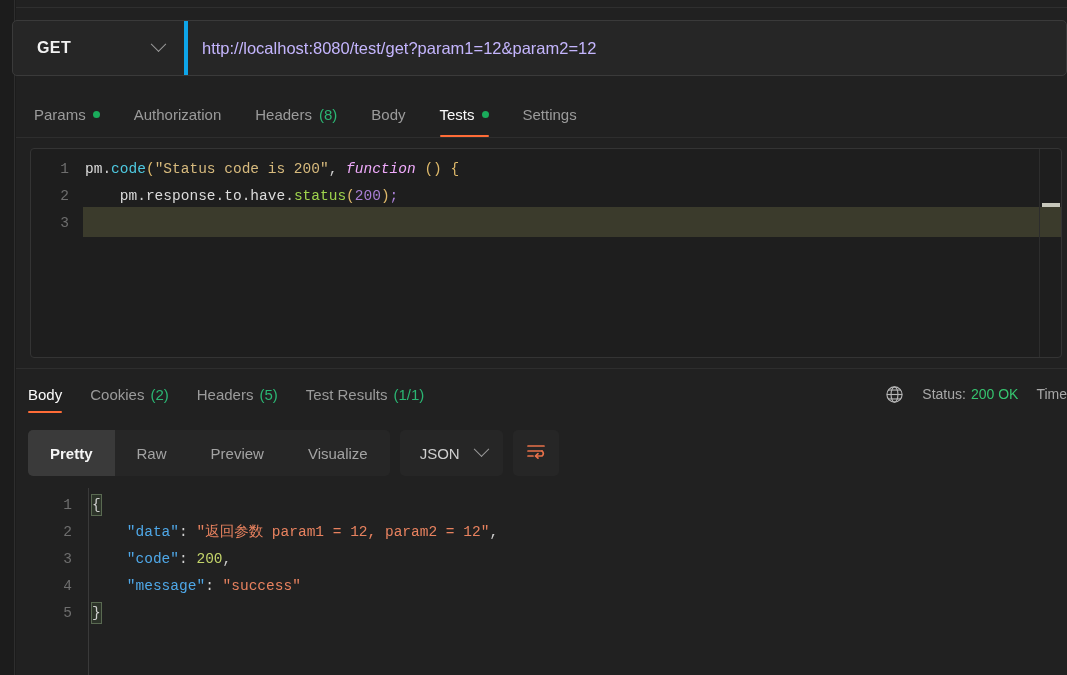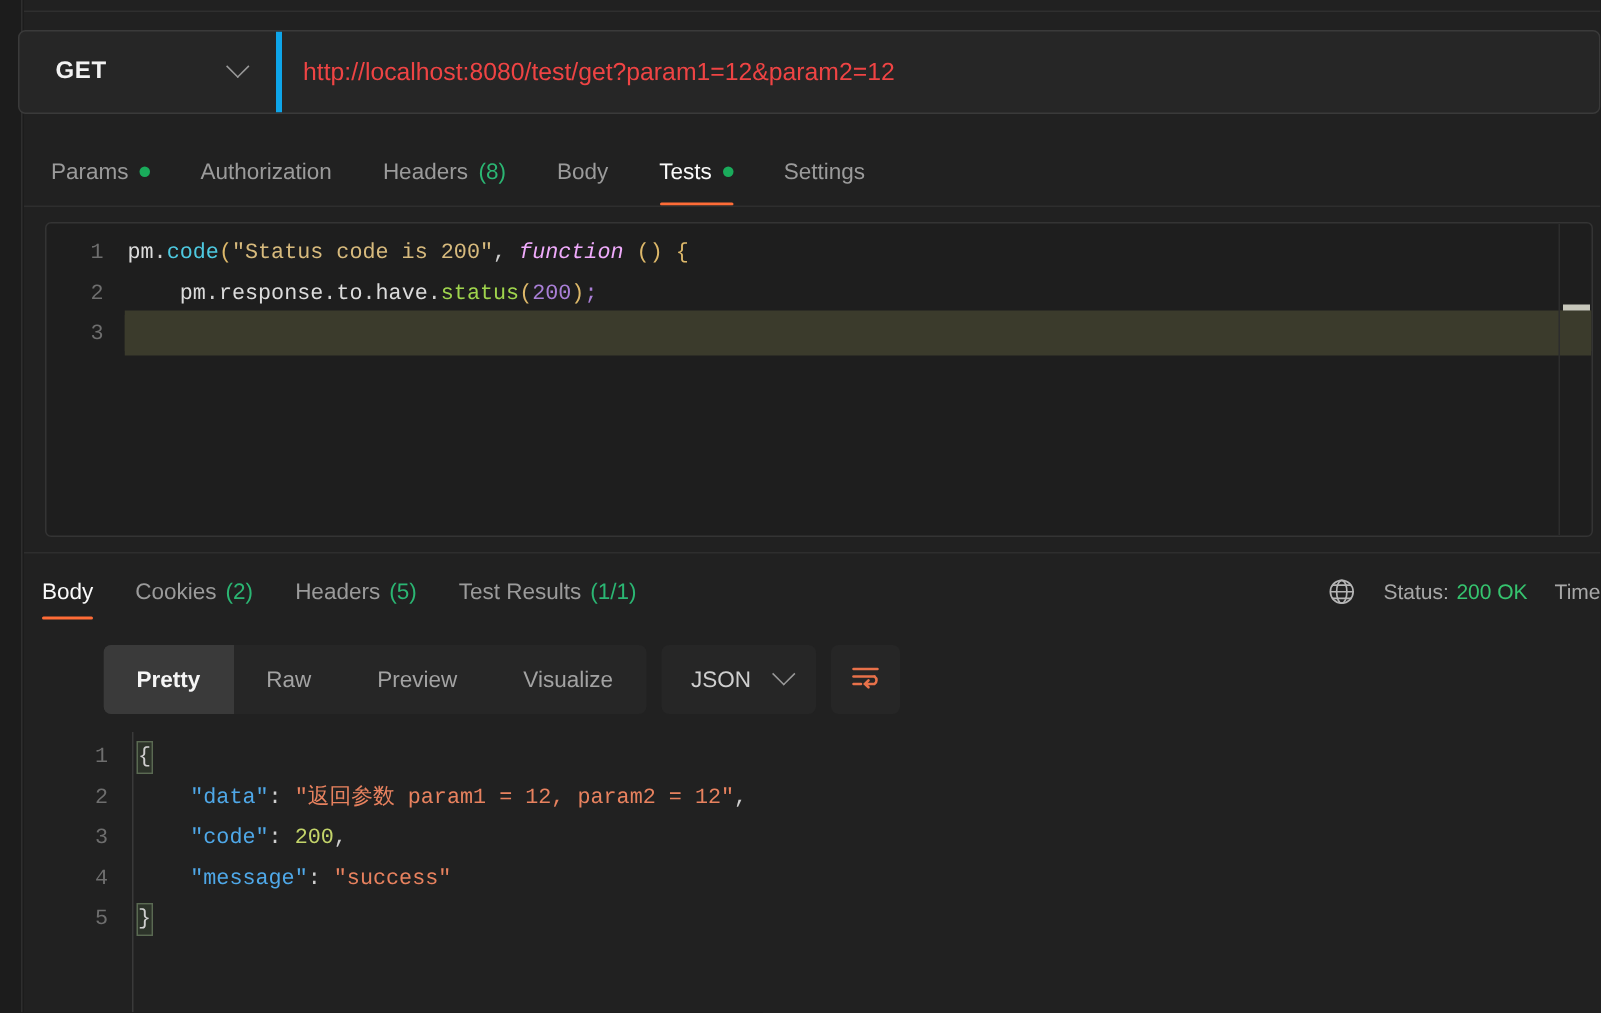--- a/index.html
+++ b/index.html
@@ -75,21 +75,21 @@
     border-bottom: 1.6px solid #9a9a9a;
     transform: rotate(45deg) translate(-3px,-3px);
   }
 
   #url-input {
     flex: 1;
     display: flex;
     align-items: center;
     padding: 0 14px;
     font-size: 16.5px;
-    color: #ef4444;
+    color: #c4b5fd;
     background: transparent;
     border: none;
     outline: none;
     font-family: "Liberation Sans", sans-serif;
     cursor: text;
   }
 
   
   #req-tabs {
     position: absolute;
@@ -274,21 +274,20 @@
     align-items: center;
     gap: 10px;
   }
   #fmt-group {
     display: flex;
     background: #262626;
     border-radius: 5px;
     height: 46px;
     align-items: stretch;
     overflow: hidden;
-    margin-left: 41px;
   }
   .fbtn {
     display: flex;
     align-items: center;
     padding: 0 22px;
     font-size: 15px;
     color: #a3a3a3;
     cursor: pointer;
     white-space: nowrap;
   }

